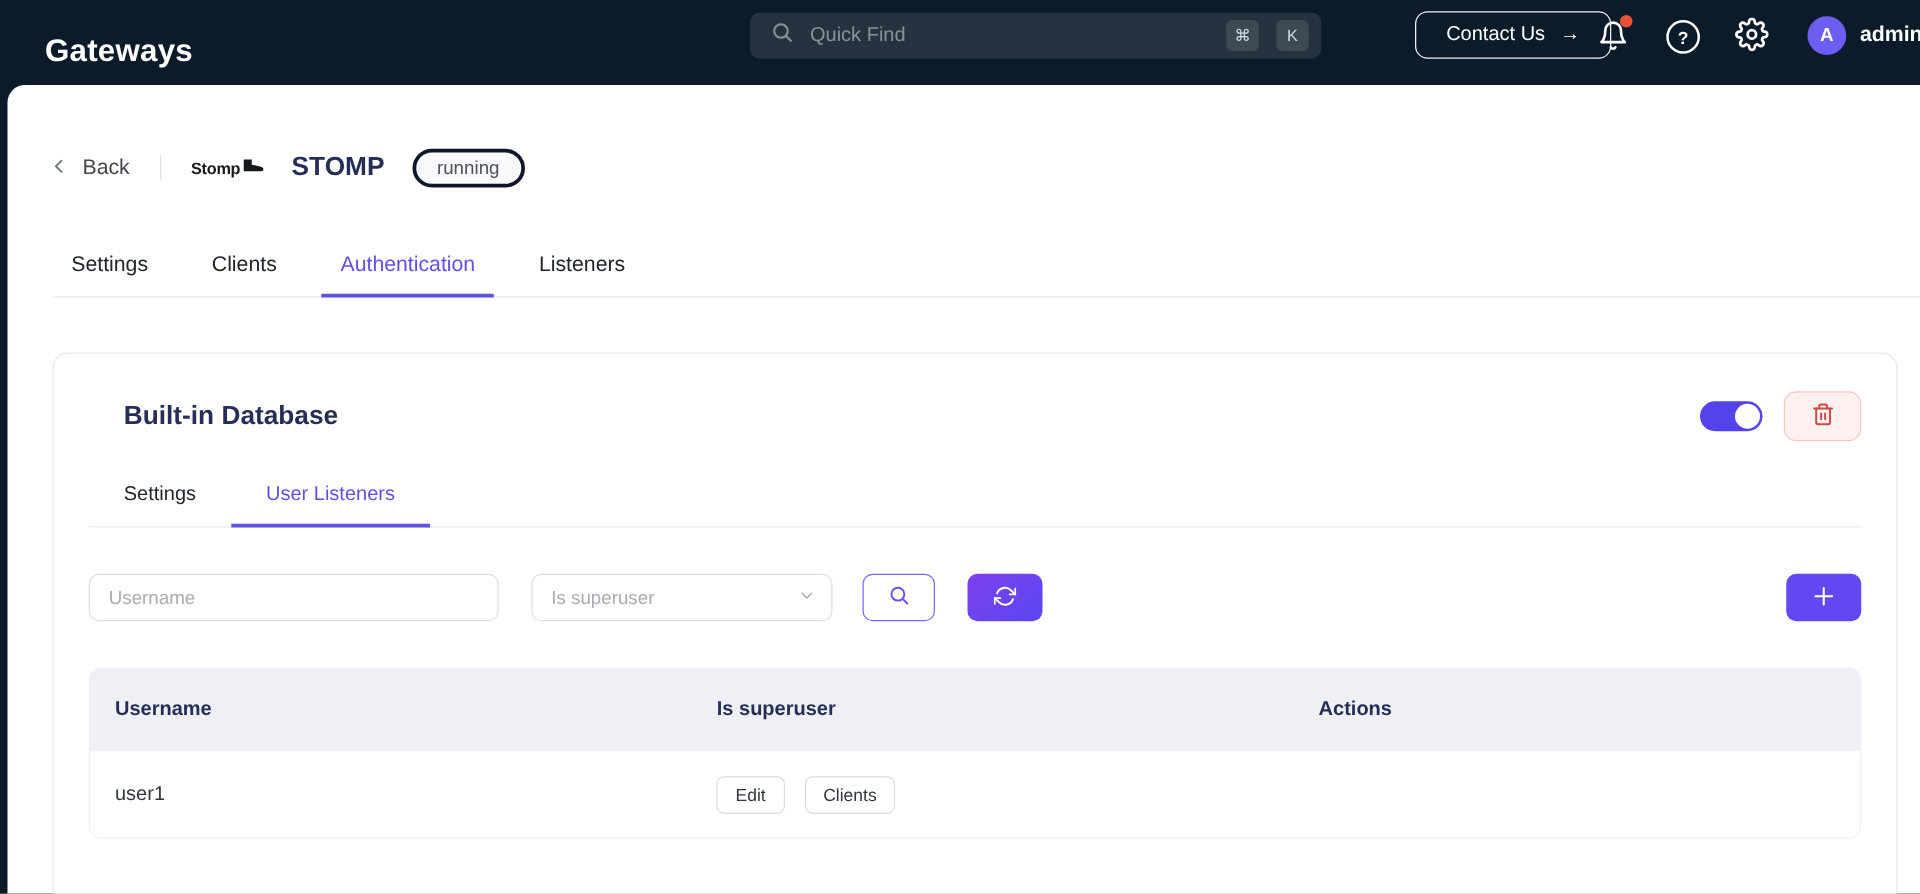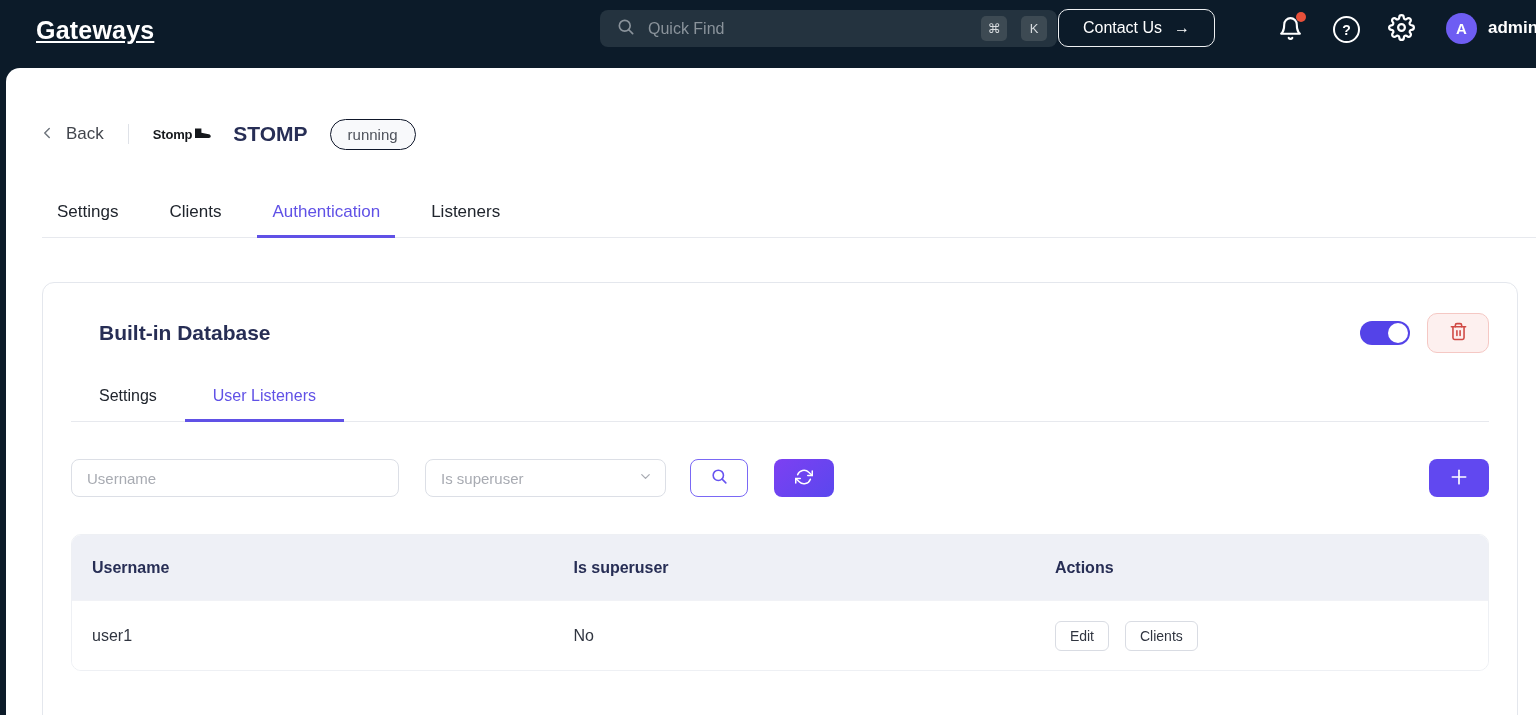--- a/index.html
+++ b/index.html
@@ -5,41 +5,41 @@
   * { margin:0; padding:0; box-sizing:border-box; }
   html,body { width:1536px; height:715px; overflow:hidden; }
   body {
     font-family:"Liberation Sans","DejaVu Sans",sans-serif;
     background:#0c1b29;
     position:relative;
   }
   
   .topbar {
     position:relative; height:68px; padding:16px 0 12px 36px;
-    display:flex; align-items:flex-start; color:#fff;text-decoration:underline;
+    display:flex; align-items:flex-end; color:#fff;
   }
   .app-title { font-size:25px; font-weight:800; letter-spacing:.2px; }
   .quick-find {
     position:absolute; left:600px; top:10px; width:457px; height:37px;
     background:#24333f; border-radius:8px;
     display:flex; align-items:center; padding:0 10px 0 16px; gap:12px;
   }
   .quick-find svg { flex:none; }
   .quick-find input {
     flex:1; background:transparent; border:none; outline:none;
     color:#dfe4e8; font-size:16px; font-family:inherit;
   }
   .quick-find input::placeholder { color:#8a939b; }
   .kbd {
     width:26px; height:25px; background:#3d4a53; border-radius:5px;
     display:flex; align-items:center; justify-content:center;
     font-size:13px; color:#d7dbde; margin-left:2px;
   }
   .contact-btn {
-    position:absolute; left:1058px; top:9px; height:38px; width:157px;
+    position:absolute; left:1132px; top:9px; height:38px; width:157px;
     border:1px solid #eef0f2; border-radius:10px; background:transparent;
     color:#fff; font-size:16px; font-family:inherit;
     display:flex; align-items:center; justify-content:center; gap:12px; cursor:pointer;
   }
   .icon-btn { position:absolute; top:16px; background:none; border:none; cursor:pointer; }
   .bell-wrap { left:1278px; }
   .dot {
     position:absolute; right:-3px; top:-4px; width:10px; height:10px;
     border-radius:50%; background:#e8503a;
   }
@@ -65,21 +65,21 @@
   
   .head-row { margin:48px 0 0 32px; display:flex; align-items:center; height:36px; }
   .back-btn { display:flex; align-items:flex-start; gap:10px; background:none; border:none; cursor:pointer; font-family:inherit; }
   .back-label { font-size:17px; color:#42464d; }
   .divider { width:1px; height:20px; background:#dfe2e8; margin:0 24px; }
   .gw-logo { display:flex; align-items:center; gap:2px; }
   .gw-logo-text { font-size:13px; font-weight:800; color:#15181c; letter-spacing:-.2px; }
   .gw-title { font-size:21px; font-weight:700; color:#272e55; margin-left:20px; }
   .status-badge {
     margin-left:22px; height:31px; padding:0 17px; border-radius:16px;
-    background:#f8f9fb; border:1px solid #0f172a; color:#4e525b; font-size:15px;
+    background:#f8f9fb; border:3px solid #0f172a; color:#4e525b; font-size:15px;
     display:flex; align-items:center;
   }
   
   .tabs { margin:50px 0 0 36px; display:flex; gap:21px; border-bottom:1px solid #e7e9ee; }
   .tab {
     padding:0 15px 13px; font-size:17px; color:#20252d; background:none; border:none;
     border-bottom:3px solid transparent; margin-bottom:-1px; cursor:pointer; font-family:inherit;
   }
   .tab.active { color:#6051e6; border-bottom-color:#6051e6; font-weight:500; }
 
@@ -288,21 +288,20 @@
     </div>
 
     <div class="table">
       <div class="t-head">
         <div>Username</div>
         <div>Is superuser</div>
         <div>Actions</div>
       </div>
       <div class="t-row">
         <div>user1</div>
-        <div>No</div>
         <div class="row-actions">
           <button class="mini-btn">Edit</button>
           <button class="mini-btn">Clients</button>
         </div>
       </div>
     </div>
 
   </section>
 </main>
 

